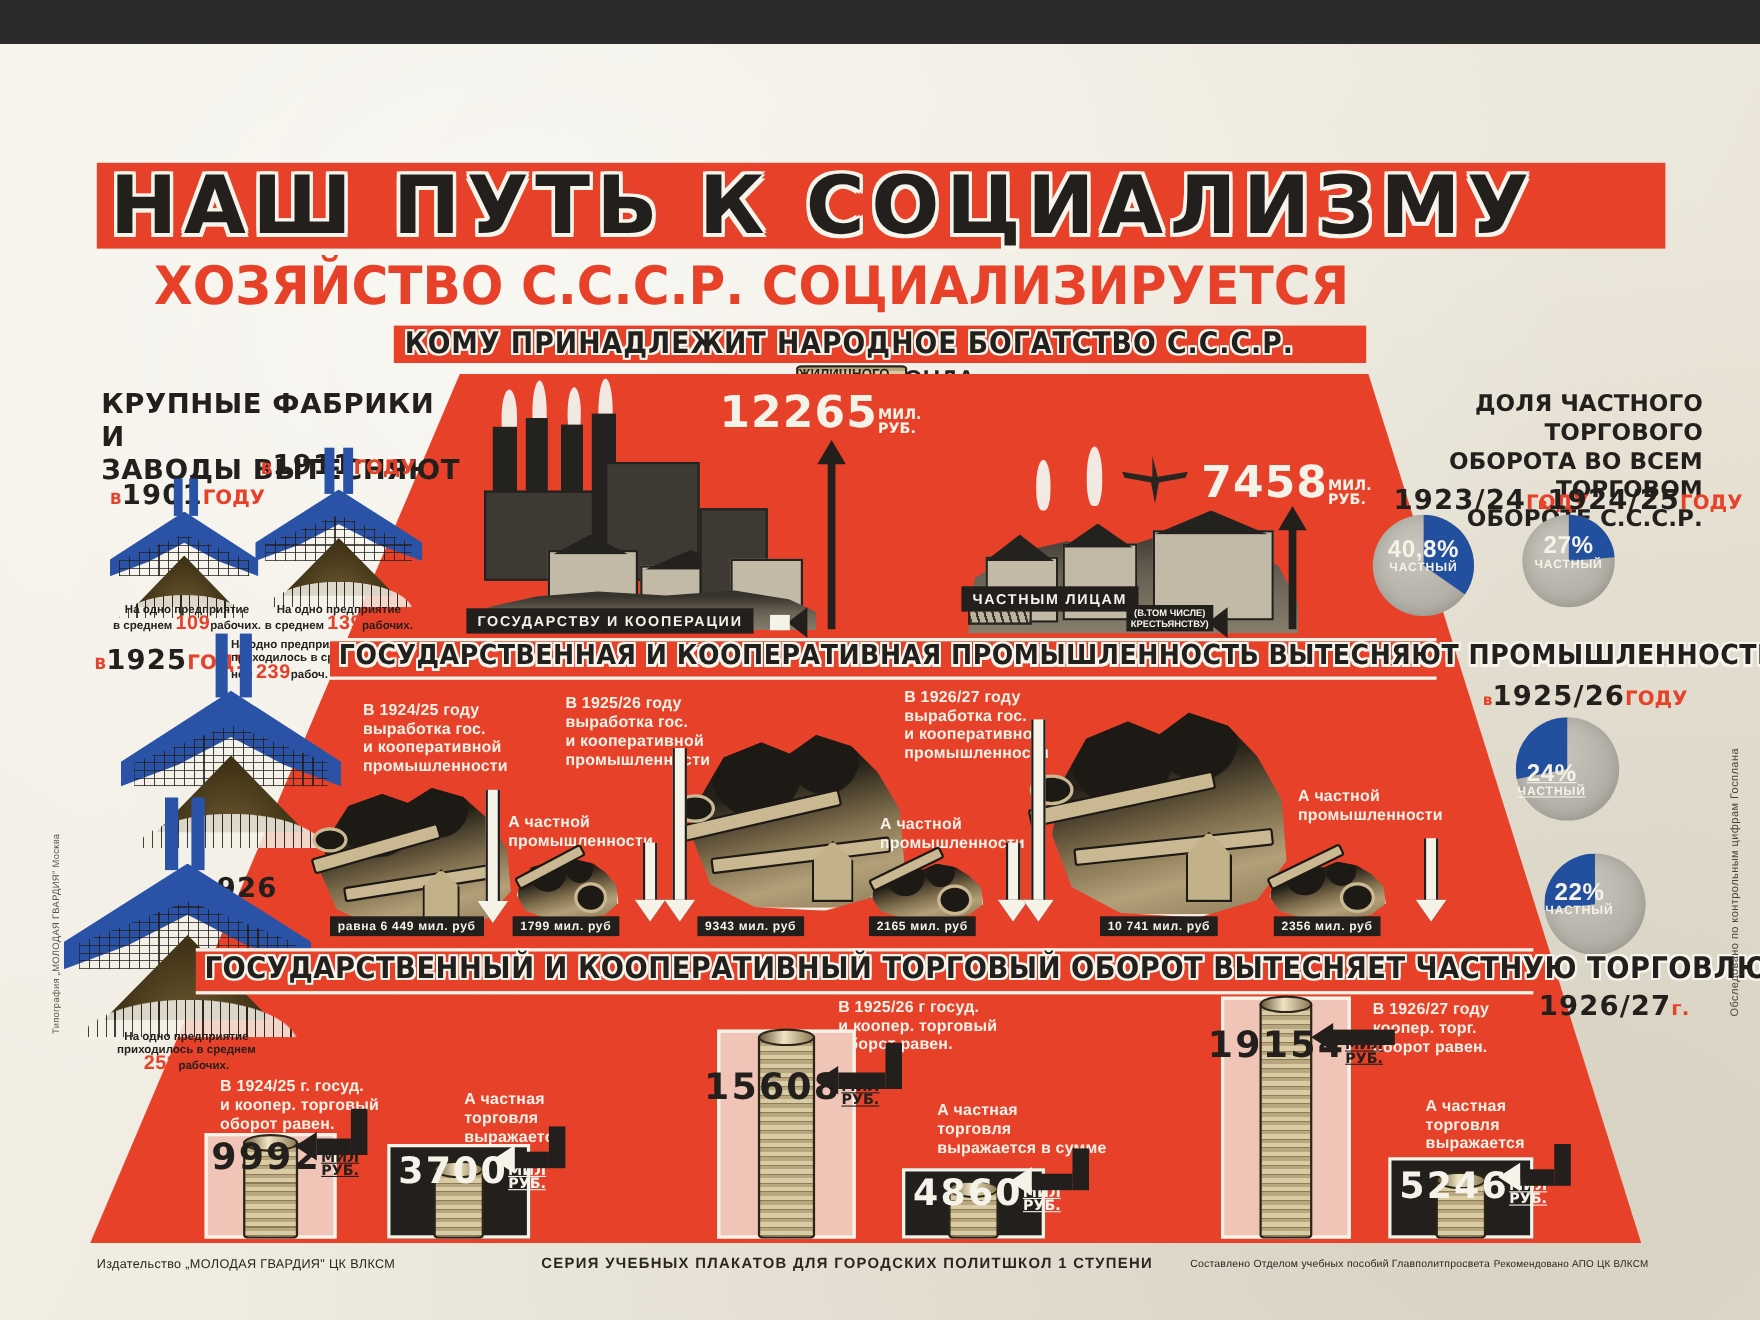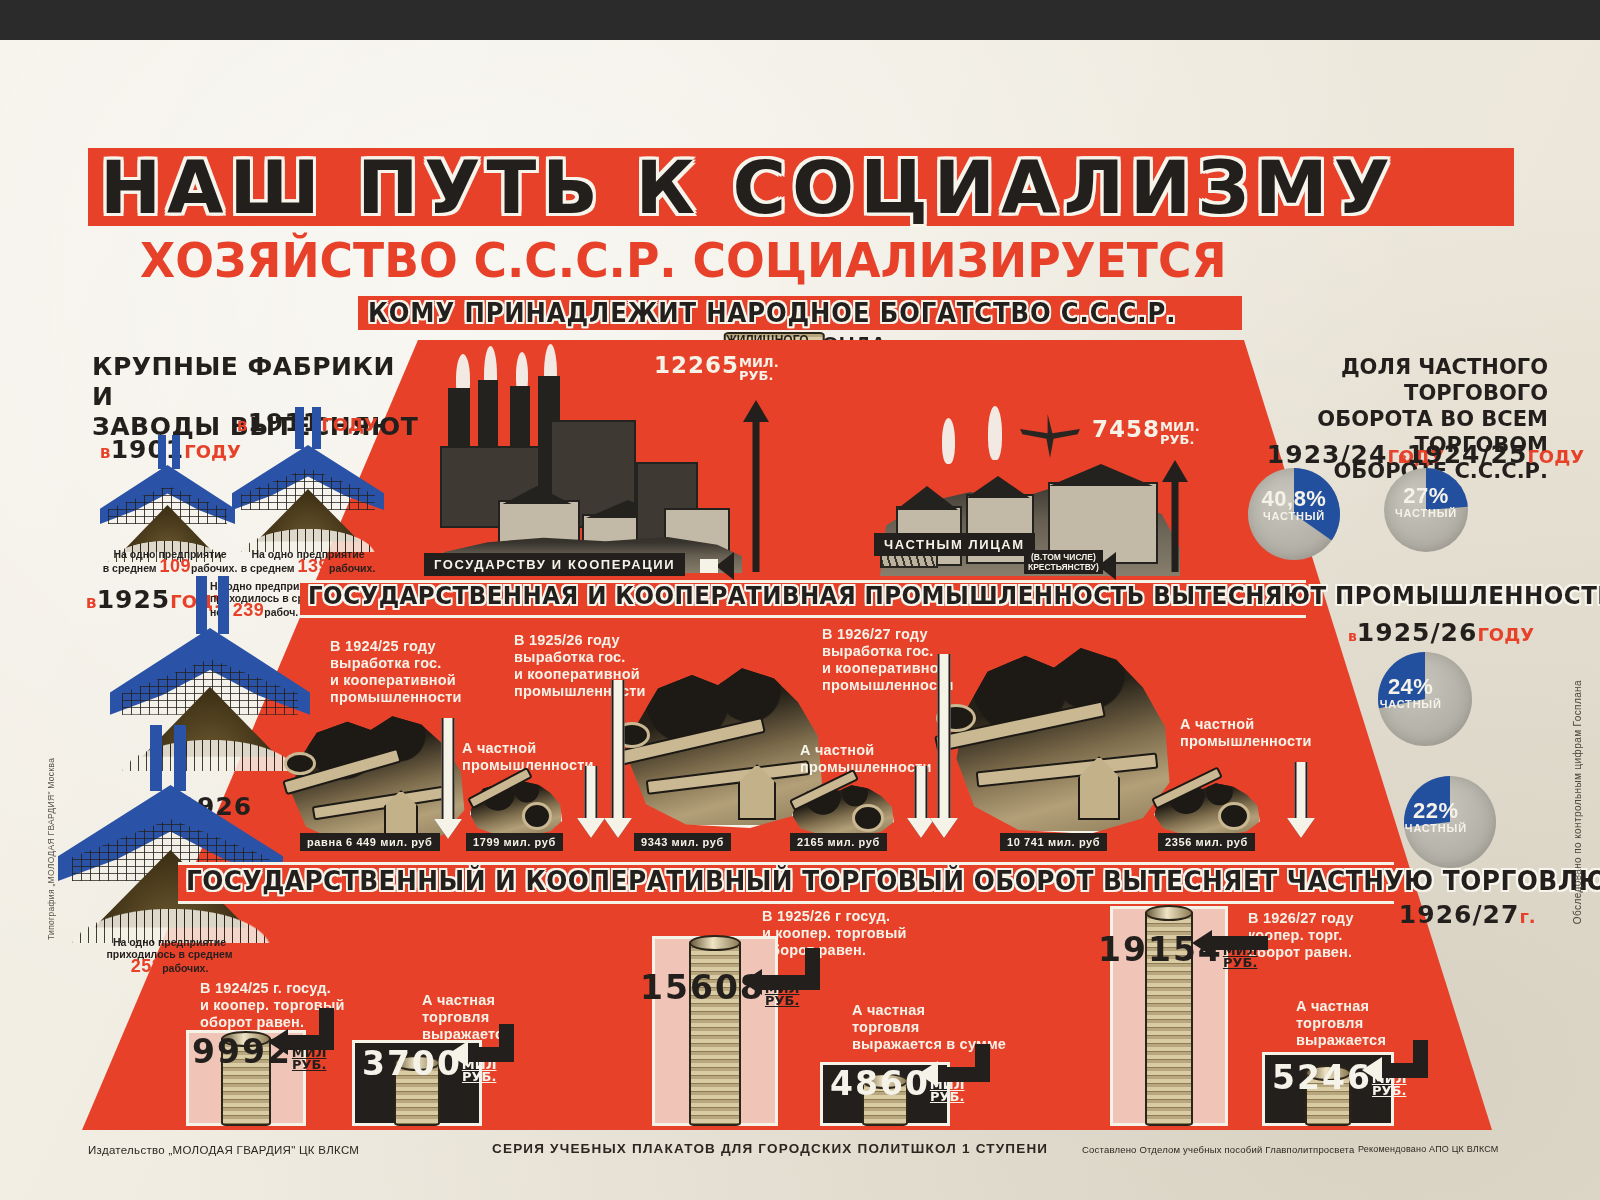--- a/index.html
+++ b/index.html
@@ -160,21 +160,21 @@
   .downarrow .shaft{position:absolute;left:50%;transform:translateX(-50%);width:9px;height:100%;background:#f5f2e8;border-left:2px solid #231f1c;border-right:2px solid #231f1c;}
   .downarrow .head{position:absolute;left:50%;bottom:-16px;transform:translateX(-50%);
     width:0;height:0;border-left:14px solid transparent;border-right:14px solid transparent;border-top:20px solid #f5f2e8;
     filter:drop-shadow(0 0 0 #231f1c);}
 
   .valnum{
     position:absolute;white-space:nowrap;
     font-family:"DejaVu Sans",sans-serif;font-weight:700;
     color:#f5f2e8;
   }
-  .valnum .n{font-size:23px;letter-spacing:1px;}
+  .valnum .n{font-size:40px;letter-spacing:1px;}
   .valnum .u{font-size:13px;line-height:13px;display:inline-block;vertical-align:middle;text-align:left;}
 
   .blkcap{
     position:absolute;background:#231f1c;color:#f5f2e8;
     font-size:13px;font-weight:700;letter-spacing:1.6px;
     padding:4px 10px;white-space:nowrap;
   }
   .blkcap.sm{font-size:11px;letter-spacing:.6px;padding:3px 7px;}
 
   
@@ -463,21 +463,21 @@
       <span class="w">ЧАСТНЫЙ</span>
     </div>
   </div>
 
   <div class="abs yearlabel" style="left:1348px;top:578px;">
     <span class="pre">в</span><span class="num">1925/26</span><span class="suf">ГОДУ</span>
   </div>
 
   <div class="pie" style="left:1378px;top:612px;width:94px;height:94px;">
     <div class="slice" style="clip-path:polygon(50% 50%, 50% 0%, 0% 0%, 0% 60%);"></div>
-    <div class="lbl" style="left:-4px;top:22px;width:78%;">
+    <div class="lbl" style="left:-4px;top:38px;width:78%;text-decoration:underline;">
       <span class="p">24%</span>
       <span class="w">ЧАСТНЫЙ</span>
     </div>
   </div>
 
   <div class="pie" style="left:1404px;top:736px;width:92px;height:92px;">
     <div class="slice" style="clip-path:polygon(50% 50%, 50% 0%, 0% 0%, 0% 56%);"></div>
     <div class="lbl" style="left:-4px;top:22px;width:78%;">
       <span class="p">22%</span>
       <span class="w">ЧАСТНЫЙ</span>

